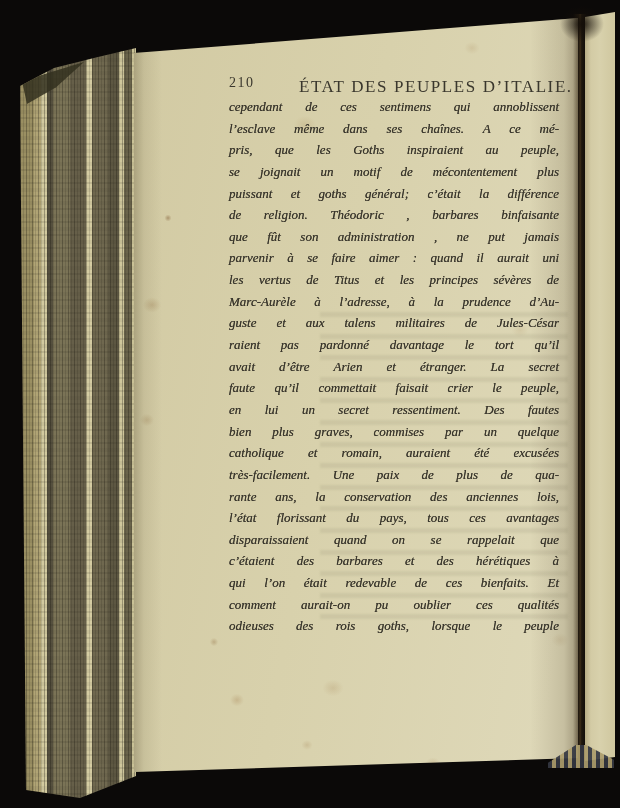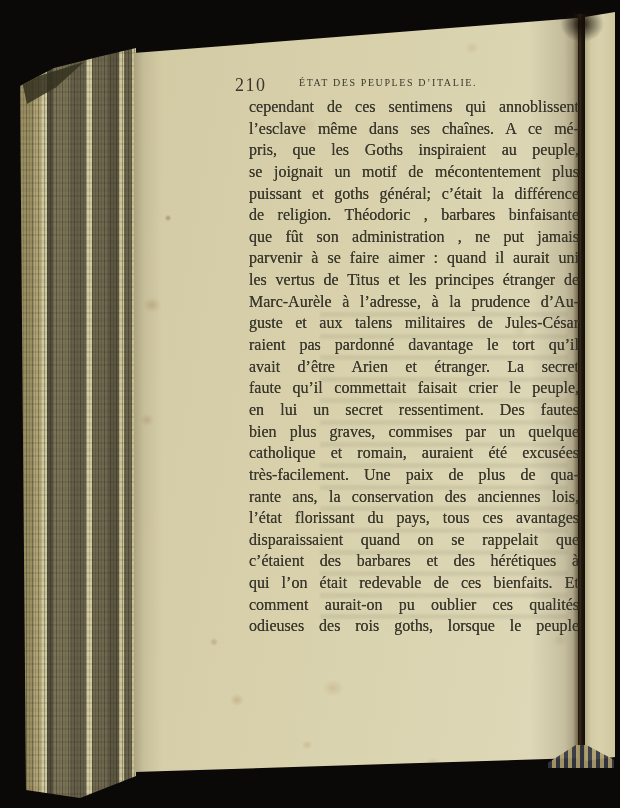--- a/index.html
+++ b/index.html
@@ -73,31 +73,32 @@
   .gutter-top-shadow{
     position:absolute;left:560px;top:6px;width:44px;height:36px;
     background:radial-gradient(closest-side, rgba(20,14,8,.9), rgba(20,14,8,0));
   }
   
   .page-header{
     position:absolute;left:228px;top:75px;width:280px;height:18px;
     color:var(--ink,#3a372d);
   }
   .page-number{
-    position:absolute;left:7px;top:0;font-size:18px;letter-spacing:1.5px;
+    position:absolute;left:1px;top:0;font-size:14px;letter-spacing:1.5px;
   }
   .running-title{
-    position:absolute;left:71px;top:2px;font-size:10px;letter-spacing:1.6px;
+    position:absolute;left:71px;top:2px;font-size:17px;letter-spacing:1.6px;
     white-space:nowrap;
   }
   .body-text{
-    position:absolute;left:249px;top:96px;width:330px;
+    position:absolute;left:229px;top:96px;width:330px;
     color:var(--ink,#3a372d);
-    font-size:16px;line-height:21.65px;
+    font-size:13px;line-height:21.65px;
     text-shadow:0 0 .5px rgba(48,45,36,.85);
+    font-style:italic;
   }
   .line{
     height:21.65px;
     text-align:justify;
     text-align-last:justify;
   }
 </style>
 </head>
 <body>
 
@@ -122,21 +123,21 @@
 
   <main class="body-text">
     <div class="line">cependant de ces sentimens qui annoblissent</div>
     <div class="line">l’esclave même dans ses chaînes. A ce mé-</div>
     <div class="line">pris, que les Goths inspiraient au peuple,</div>
     <div class="line">se joignait un motif de mécontentement plus</div>
     <div class="line">puissant et goths général; c’était la différence</div>
     <div class="line">de religion. Théodoric , barbares binfaisante</div>
     <div class="line">que fût son administration , ne put jamais</div>
     <div class="line">parvenir à se faire aimer : quand il aurait uni</div>
-    <div class="line">les vertus de Titus et les principes étranger de</div>
+    <div class="line">les vertus de Titus et les principes sévères de</div>
     <div class="line">Marc-Aurèle à l’adresse, à la prudence d’Au-</div>
     <div class="line">guste et aux talens militaires de Jules-César</div>
     <div class="line">raient pas pardonné davantage le tort qu’il</div>
     <div class="line">avait d’être Arien et étranger. La secret</div>
     <div class="line">faute qu’il commettait faisait crier le peuple,</div>
     <div class="line">en lui un secret ressentiment. Des fautes</div>
     <div class="line">bien plus graves, commises par un quelque</div>
     <div class="line">catholique et romain, auraient été excusées</div>
     <div class="line">très-facilement. Une paix de plus de qua-</div>
     <div class="line">rante ans, la conservation des anciennes lois,</div>

